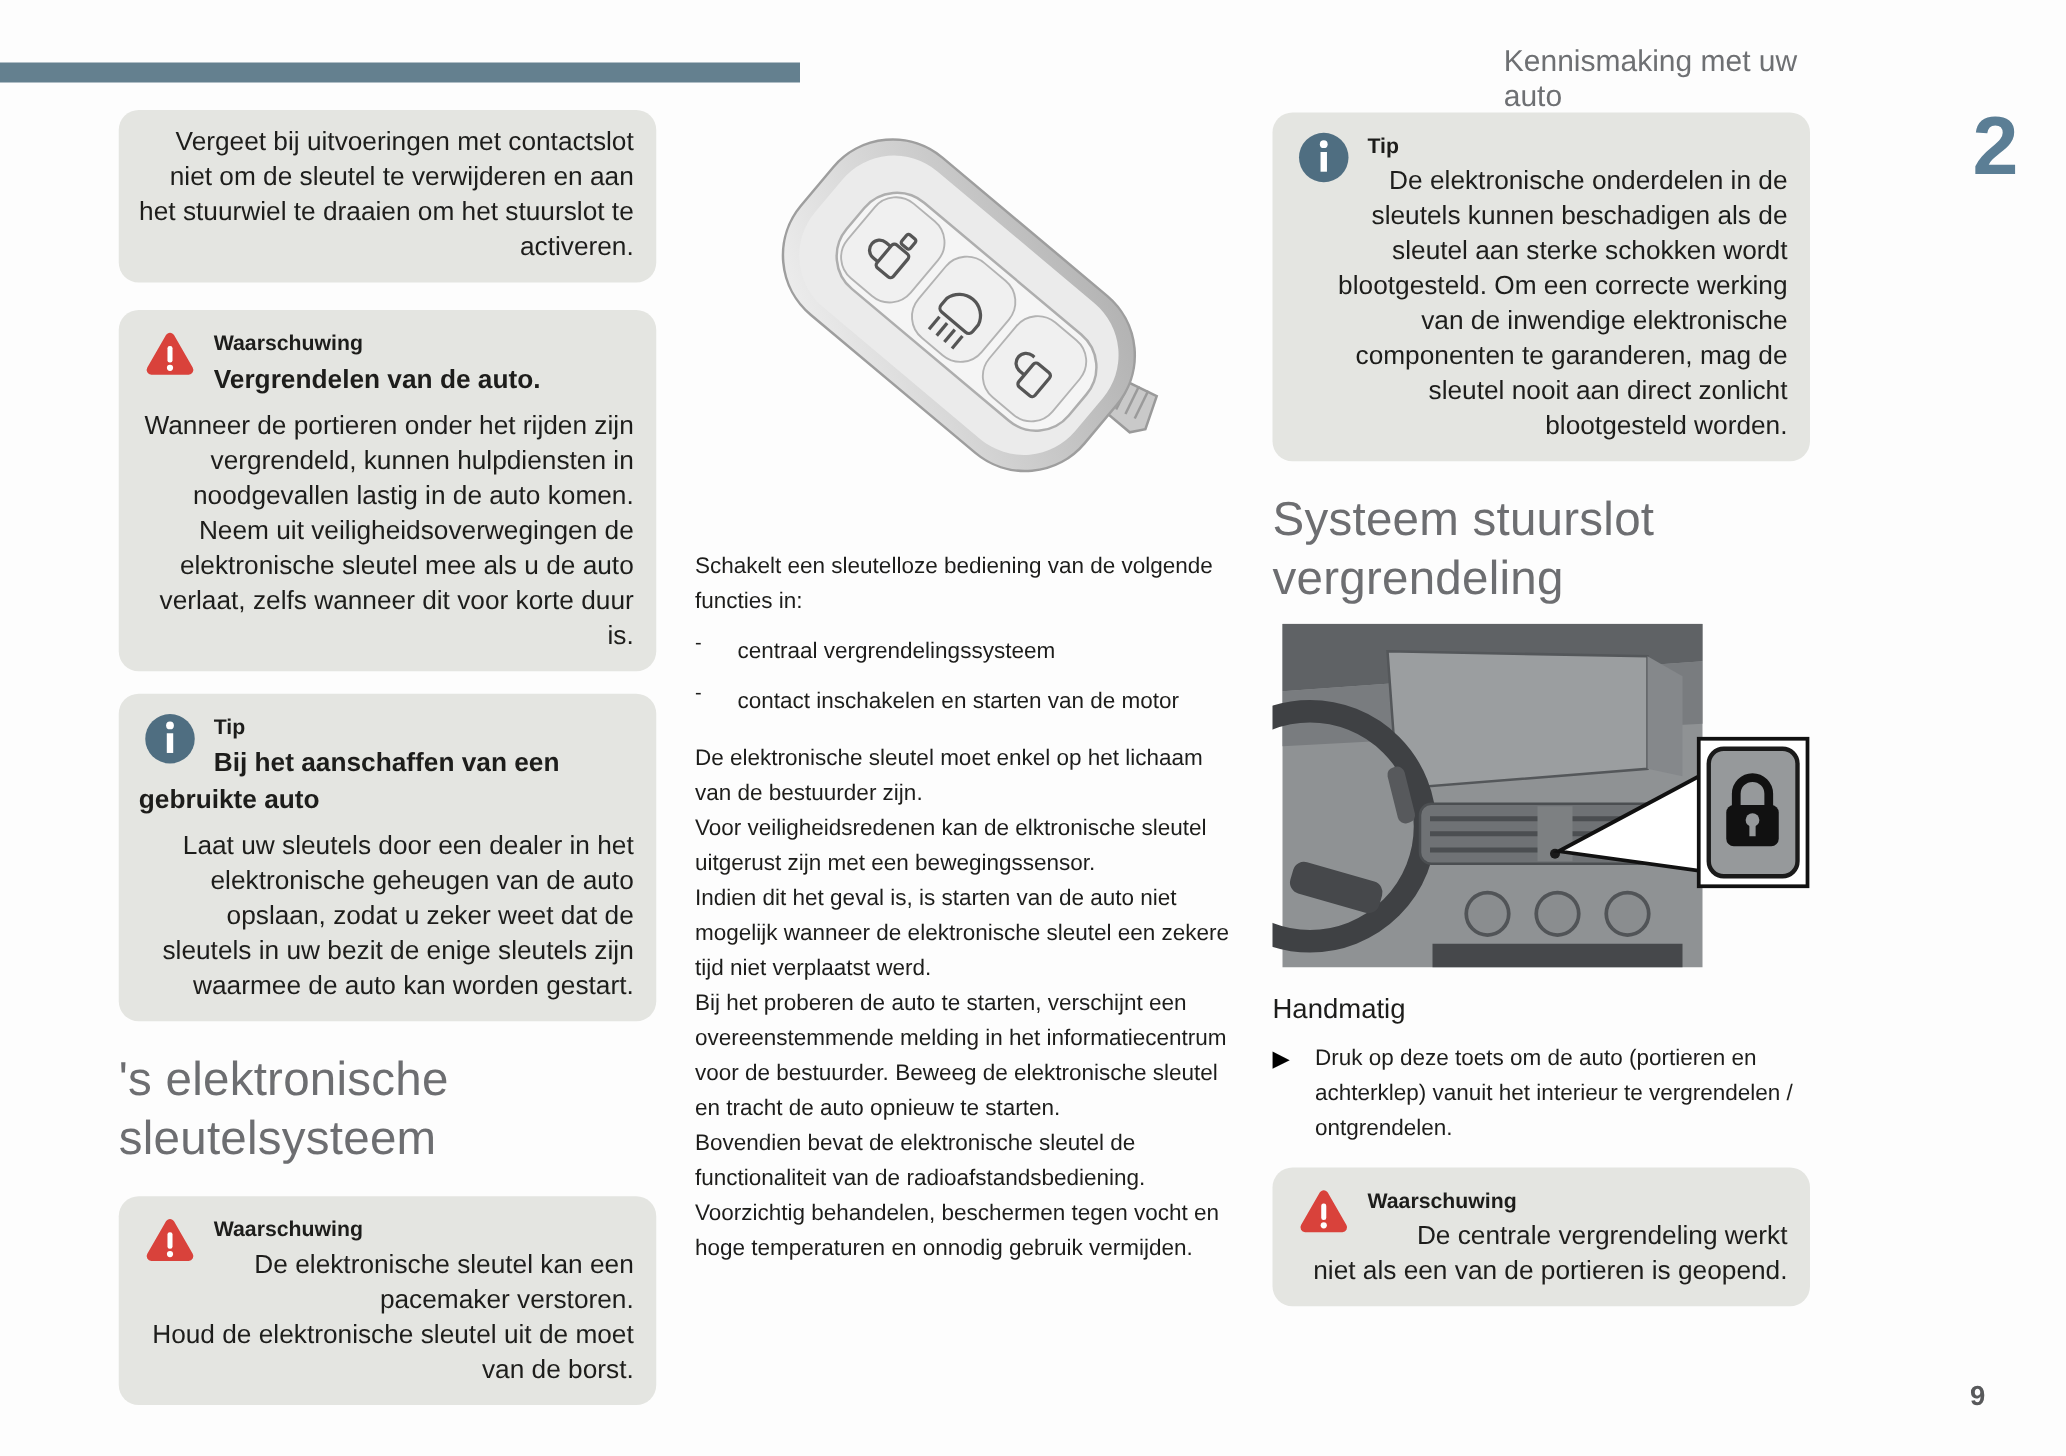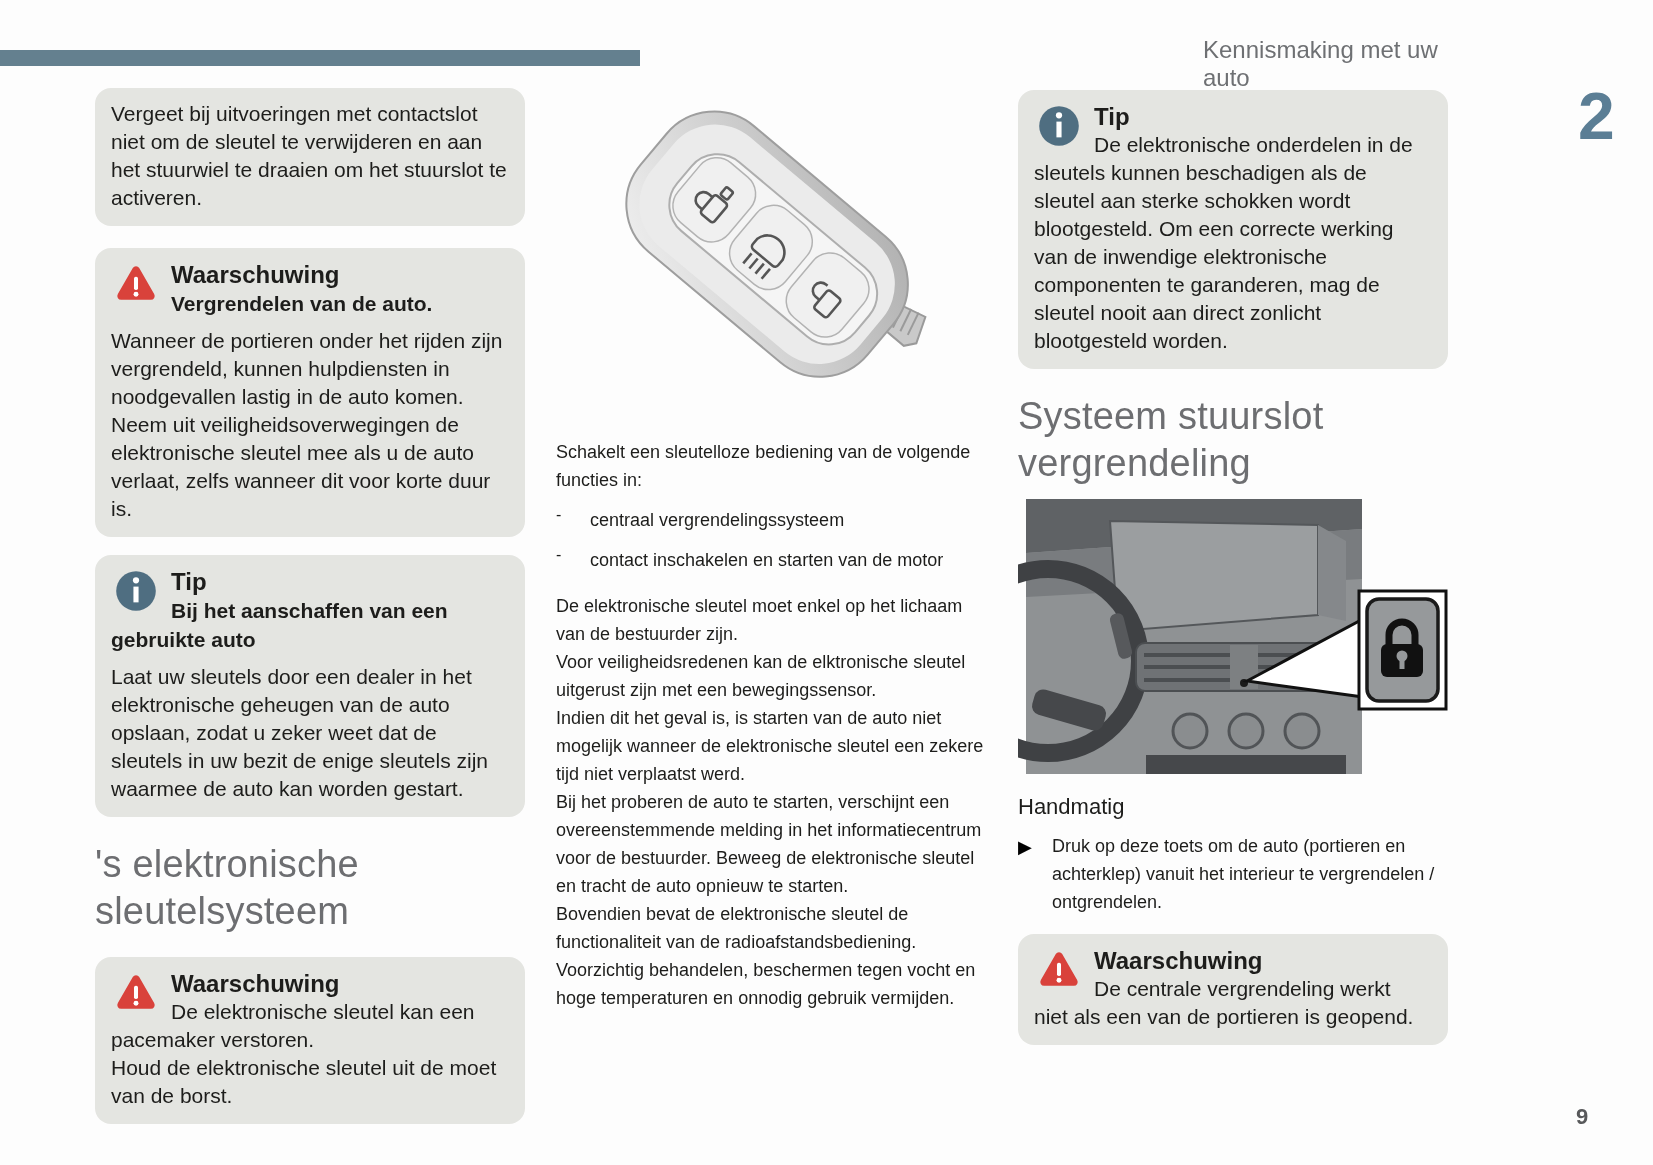--- a/index.html
+++ b/index.html
@@ -13,23 +13,23 @@
   .page-num{position:absolute;left:1576px;top:1104px;font-size:22px;font-weight:bold;color:#58595b;}
 
   .col{position:absolute;width:430px;}
   .col-left{left:95px;top:88px;}
   .col-mid{left:556px;top:85px;width:436px;}
   .col-right{left:1018px;top:90px;}
 
   .gray-box{background:#e4e5e1;border-radius:16px;padding:12px 18px 14px 16px;font-size:21px;line-height:28px;}
   .box-icon{float:left;width:46px;height:44px;margin:2px 12px 4px 2px;}
   .box-icon svg{width:46px;height:44px;display:block;}
-  .box-title{font-weight:bold;font-size:24px;line-height:29px;}
+  .box-title{font-weight:bold;font-size:17px;line-height:29px;}
   .box-subtitle{font-weight:bold;line-height:29px;}
-  .box-body{white-space:pre-line;}
+  .box-body{white-space:pre-line;text-align:right;}
   .box-body.gap{margin-top:9px;}
 
   .mt22{margin-top:22px;}
   .mt18{margin-top:18px;}
 
   .section-heading{font-size:38px;line-height:47px;color:#6d6e71;letter-spacing:.2px;margin-top:24px;}
   .body-text{font-size:18px;line-height:28px;white-space:pre-line;}
 
   .dash-item{display:flex;margin-top:12px;}
   .dash{flex:0 0 34px;}

